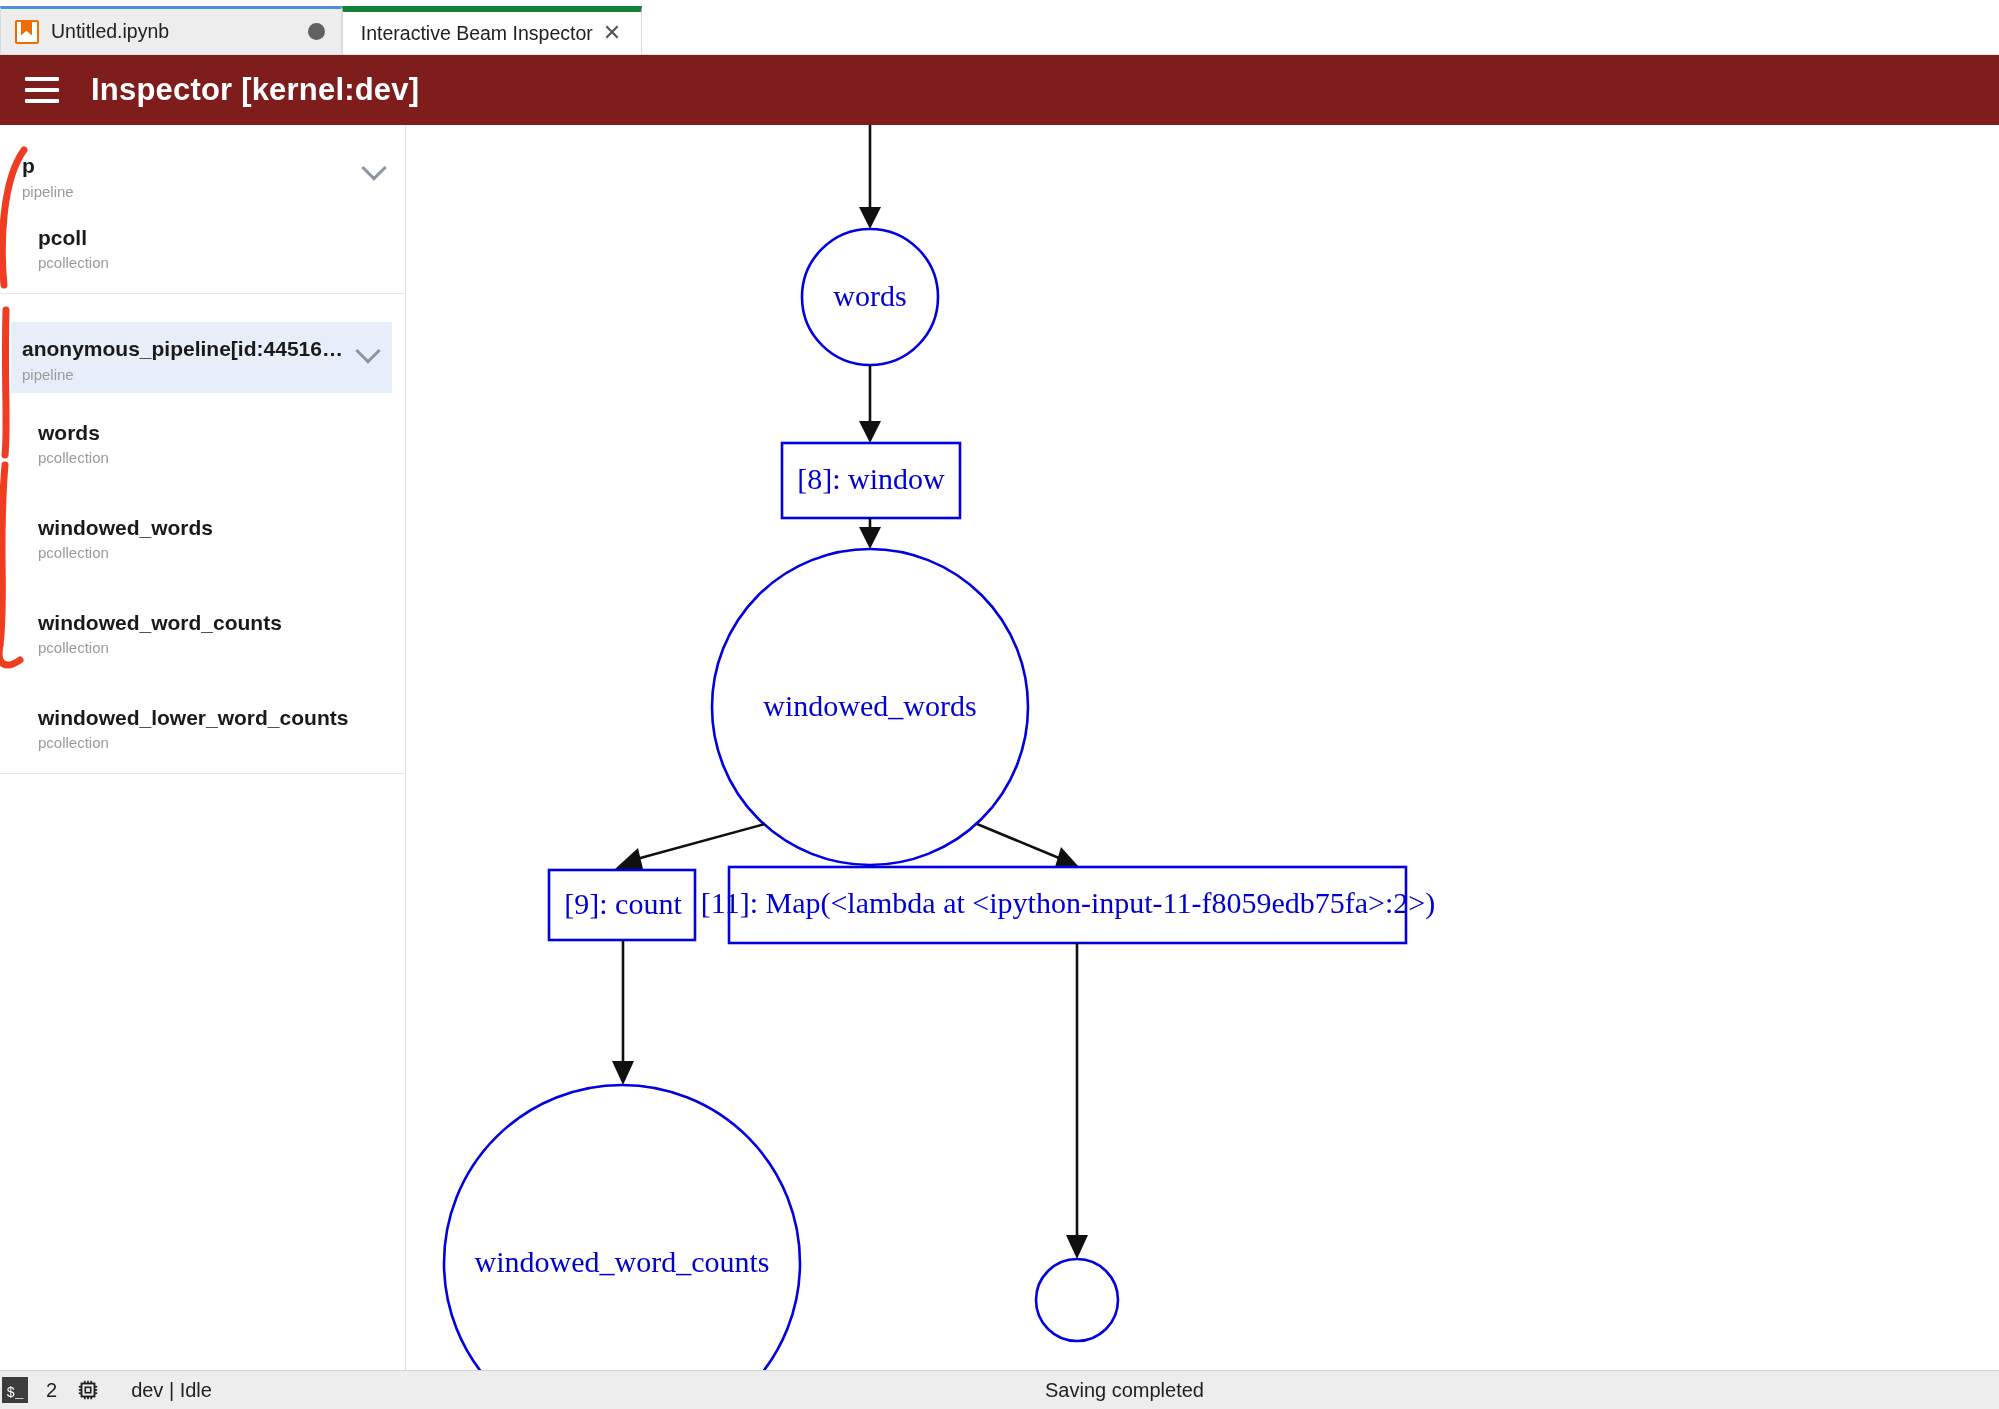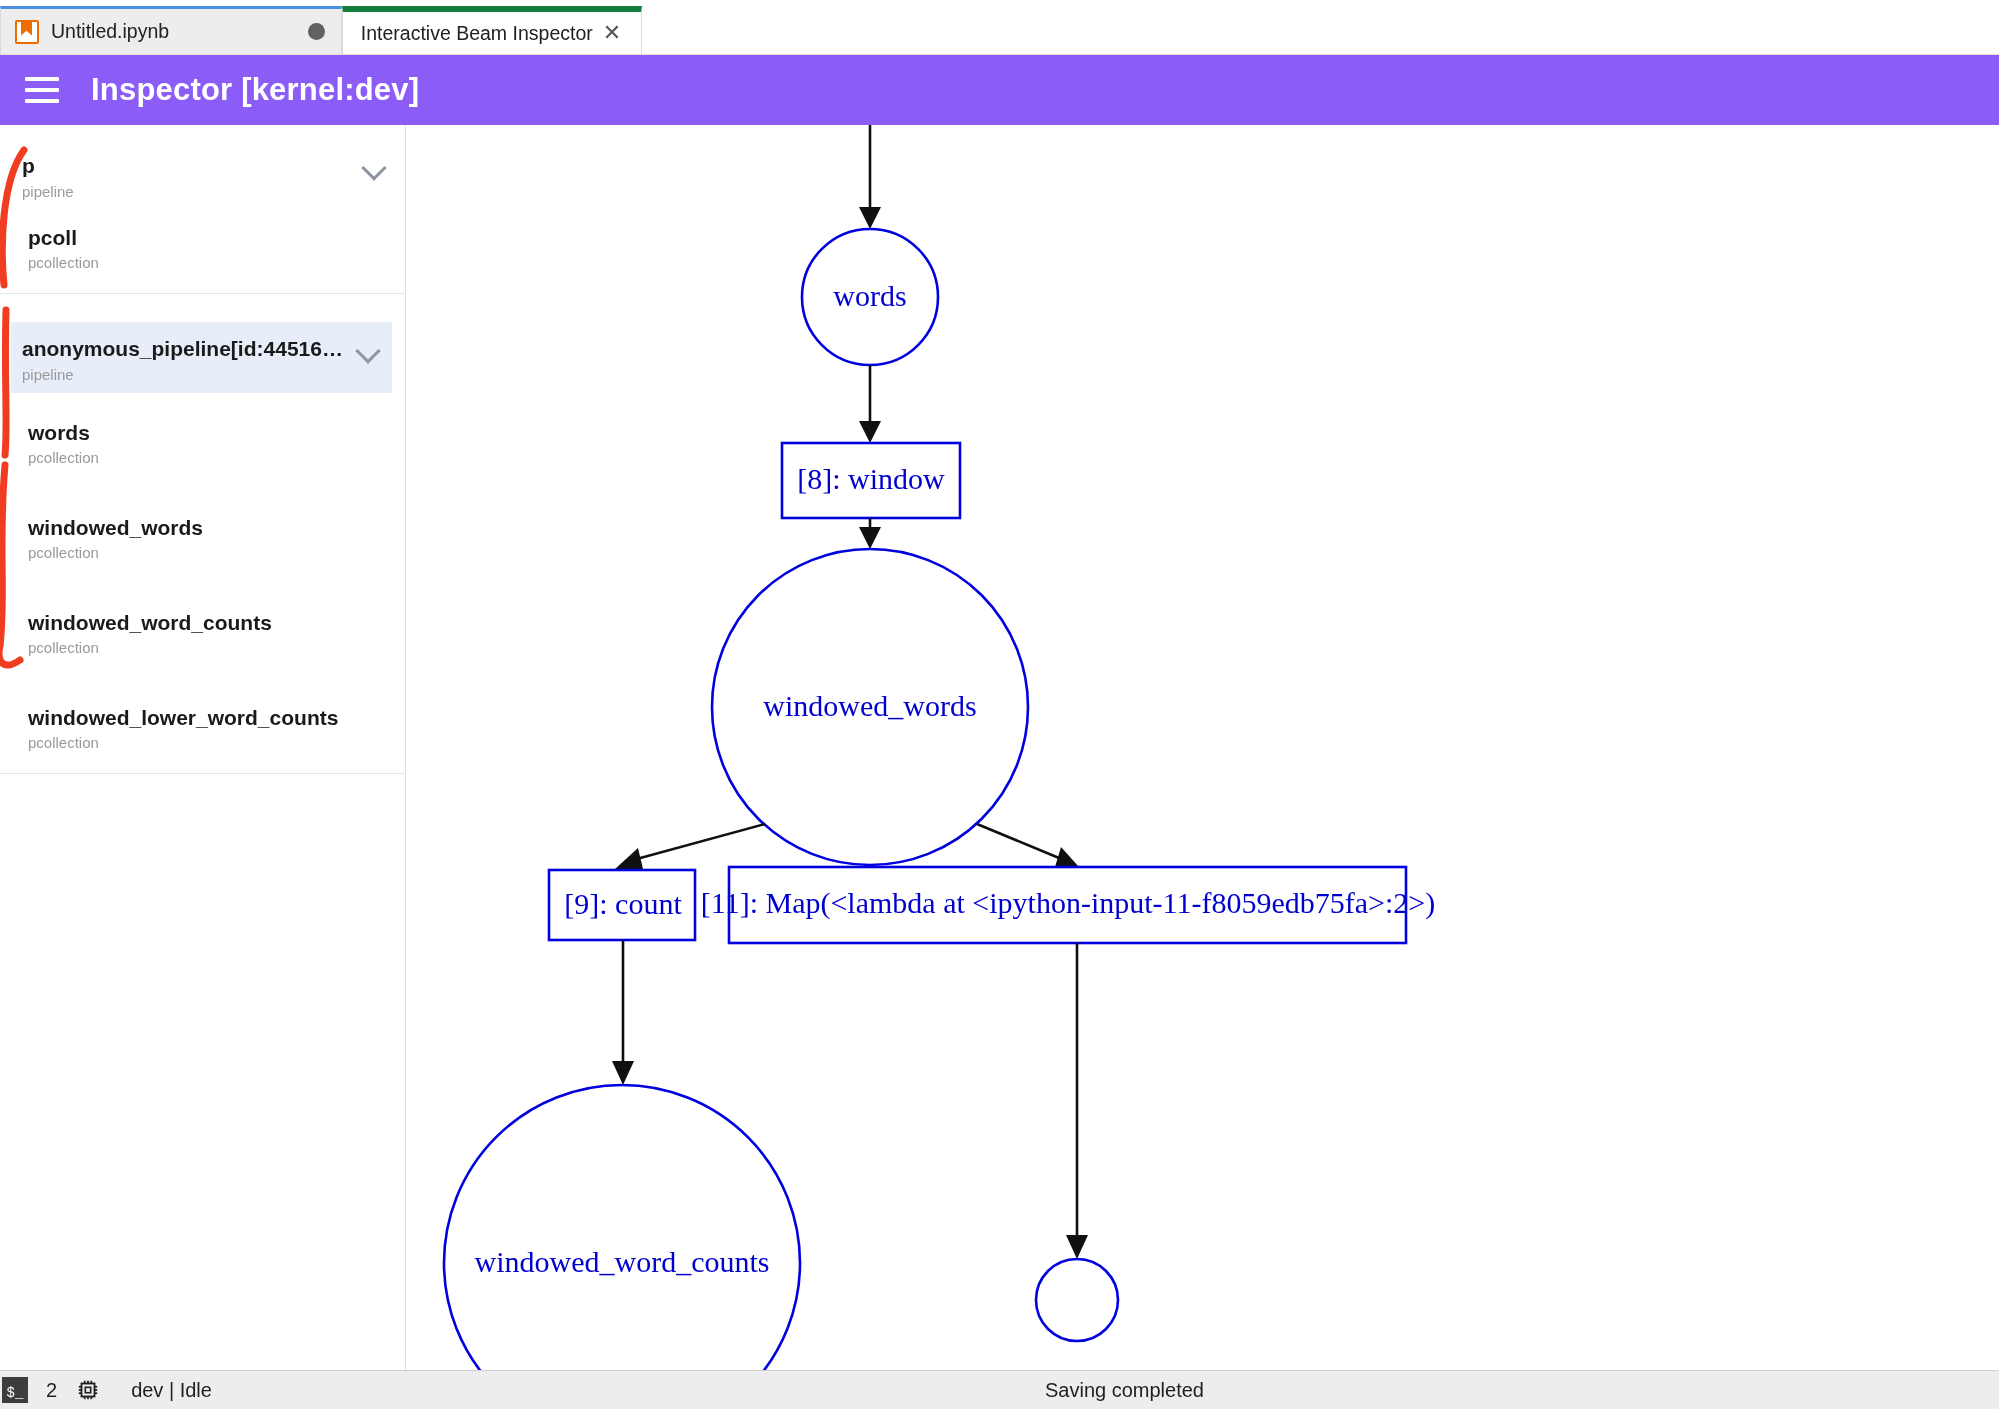--- a/index.html
+++ b/index.html
@@ -64,21 +64,21 @@
     background: #616161; flex: none; margin-left: 10px;
   }
   .tab-close {
     font-size: 22px; color: #555; margin-left: 10px; line-height: 1;
     flex: none; font-family: "DejaVu Sans", sans-serif;
   }
 
   
   .header {
     position: absolute; left: 0; top: 55px; width: 1999px; height: 70px;
-    background: #8b5cf6;
+    background: #7f1d1d;
     display: flex; align-items: center;
   }
   .hamburger {
     width: 34px; height: 26px; margin-left: 25px; margin-right: 32px;
     display: flex; flex-direction: column; justify-content: space-between;
     flex: none;
   }
   .hamburger span { display:block; height: 4px; background: #ffffff; border-radius: 1px; }
   .header-title {
     color: #ffffff; font-size: 31px; font-weight: 600; letter-spacing: .2px;
@@ -102,21 +102,21 @@
     margin-bottom: 26px;
   }
   .sb-row:last-child { margin-bottom: 0; }
   .sb-row.selected {
     background: #e8eef9;
     border-radius: 1px;
     margin-left: 11px; margin-right: 13px;
     padding-left: 11px; padding-right: 11px;
     padding-top: 14px; padding-bottom: 10px;
   }
-  .sb-row.indent { padding-left: 28px; }
+  .sb-row.indent { padding-left: 38px; }
   .sb-top { display: flex; align-items: center; justify-content: space-between; }
   .sb-name {
     font-size: 21px; font-weight: 700; color: #1a1a1a;
     white-space: nowrap; overflow: hidden; text-overflow: ellipsis;
   }
   .sb-sub { font-size: 15px; color: #9a9a9a; margin-top: 4px; }
   .chev {
     flex: none; width: 26px; height: 26px; margin-left: 10px; position: relative;
   }
   .chev::before {

